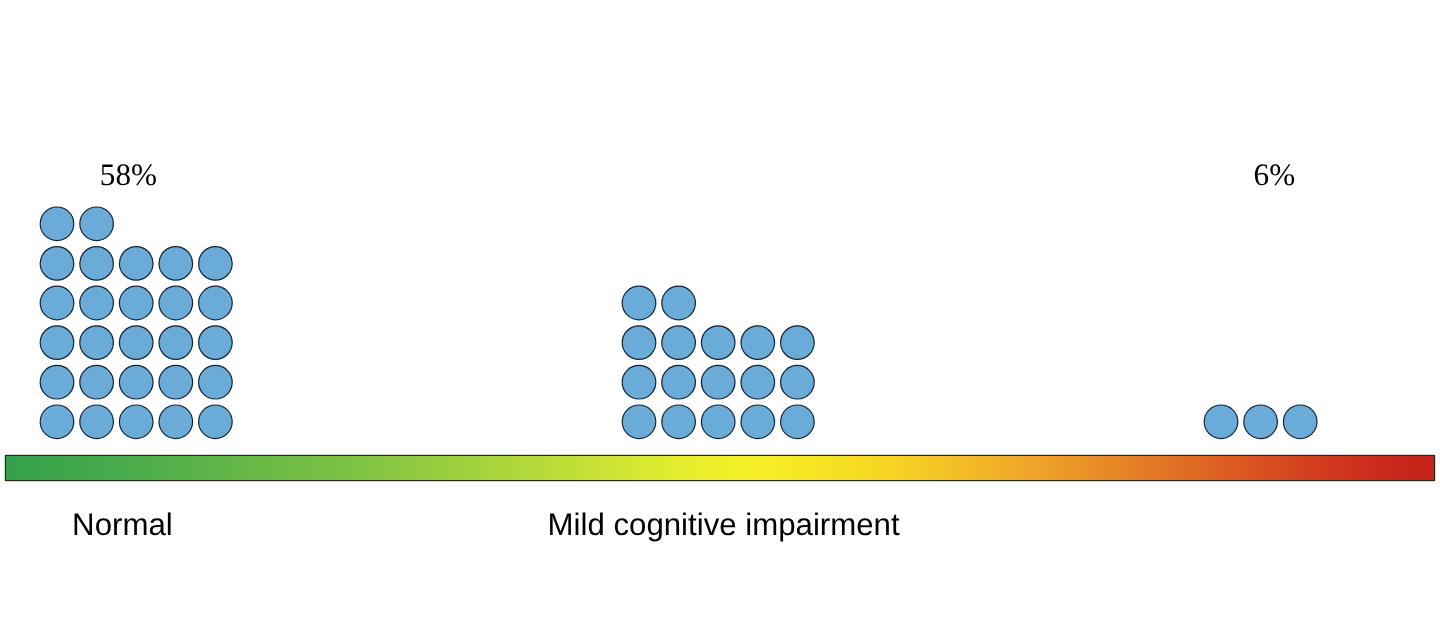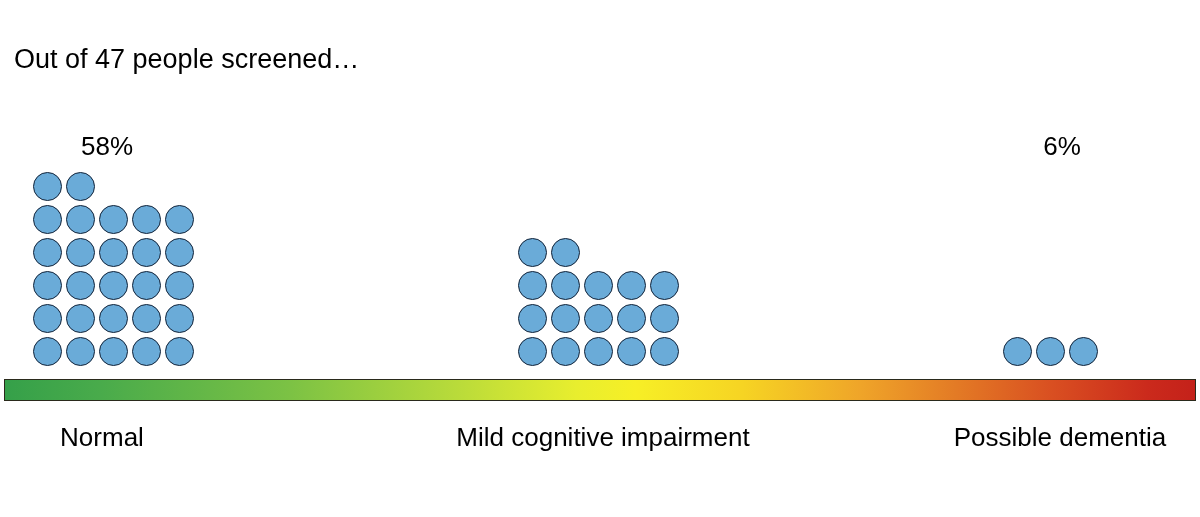--- a/index.html
+++ b/index.html
@@ -36,20 +36,21 @@
     height: 410px;
   }
   .group-pct {
     position: absolute;
     top: 131px;
     width: 100%;
     text-align: center;
     font-size: 26px;
     line-height: 30px;
     white-space: nowrap;
+    font-family: Liberation Serif, serif;
   }
 
   
   .dot-stack {
     position: absolute;
     bottom: 40px;   
     left: 0;
     display: flex;
     flex-direction: column;
     align-items: flex-start;
@@ -103,21 +104,20 @@
     text-align: center;
     white-space: nowrap;
     color: #000000;
   }
 </style>
 </head>
 <body>
 
 <div id="page">
 
-  <div id="chart-title">Out of 47 people screened…</div>
 
   <div class="group" style="left:22px; width:170px;">
     <div class="group-pct">58%</div>
     <div class="dot-stack" style="left:11px;">
       <div class="dot-row">
         <span class="dot"></span>
         <span class="dot"></span>
       </div>
       <div class="dot-row">
         <span class="dot"></span>
@@ -197,15 +197,14 @@
       </div>
     </div>
   </div>
 
   <div id="scale-bar"></div>
 
   <div class="cat-label" style="left:448px; width:310px;">Mild cognitive impairment</div>
 
   <div class="cat-label" style="left:12px; width:180px;">Normal</div>
 
-  <div class="cat-label" style="left:930px; width:260px;">Possible dementia</div>
 
 </div>
 
 </body></html>

